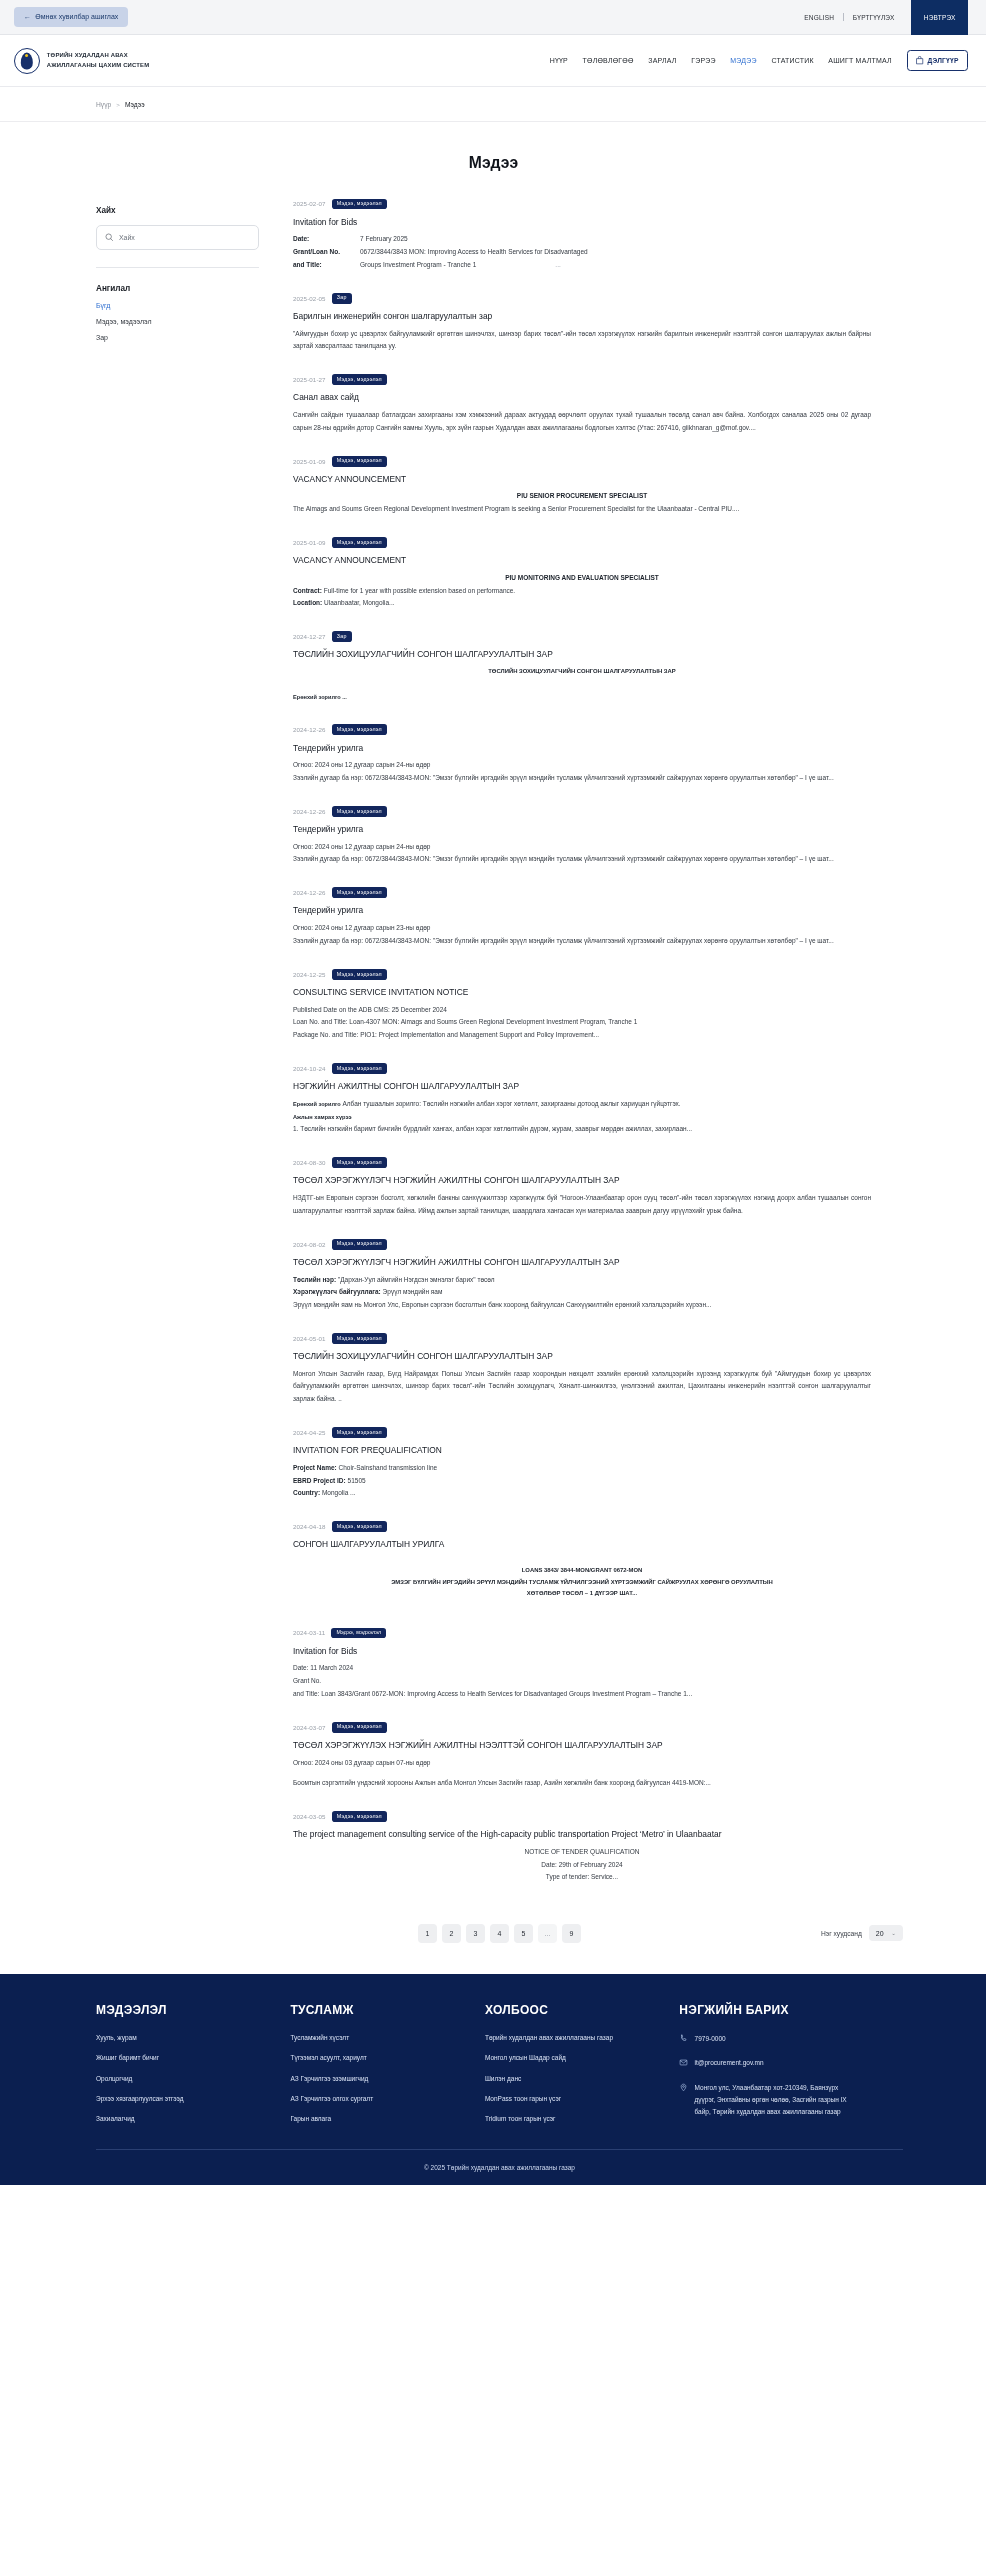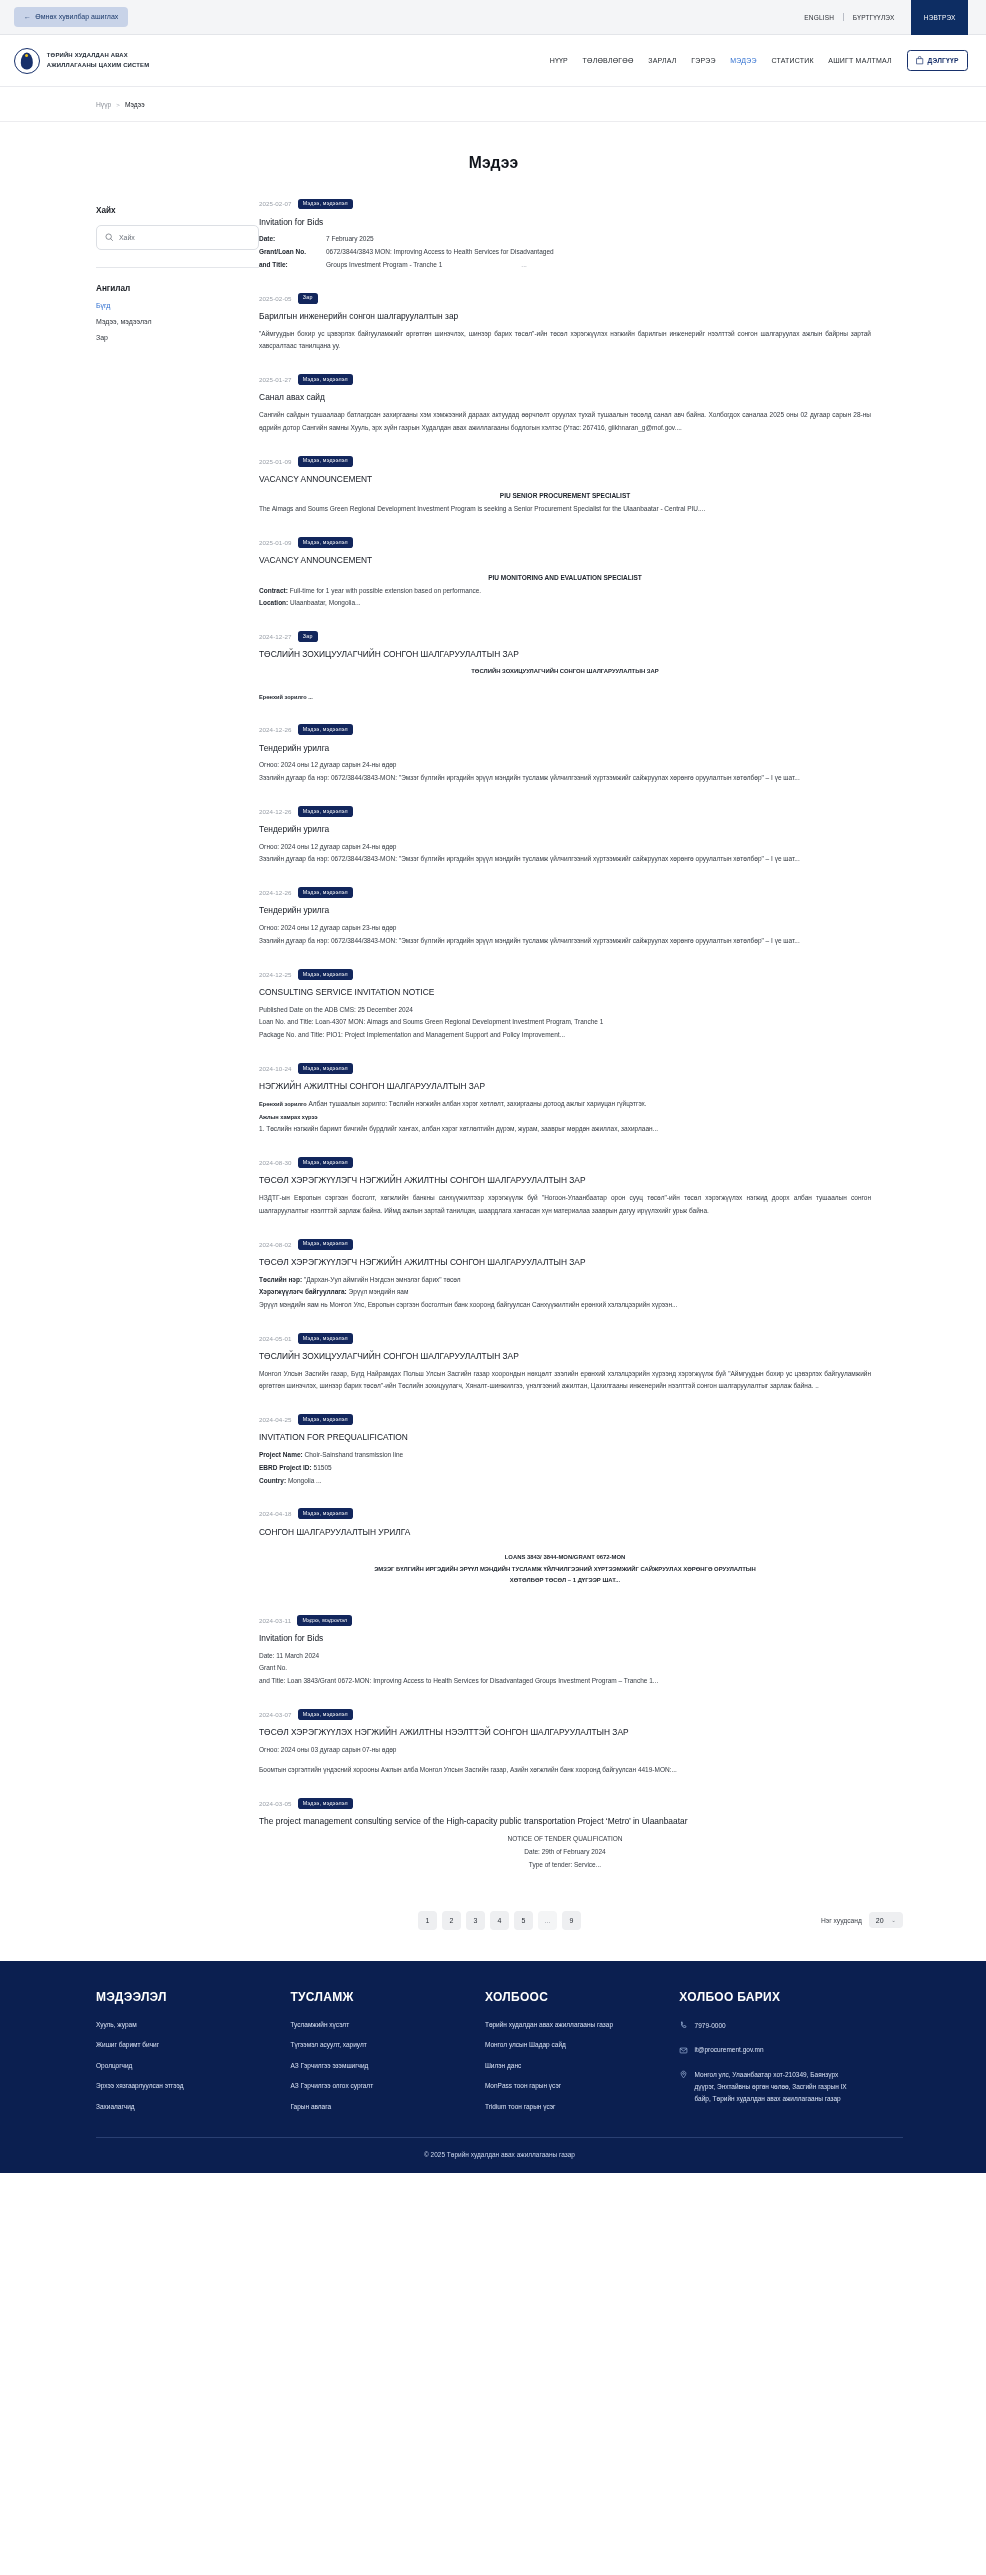--- a/index.html
+++ b/index.html
@@ -178,20 +178,21 @@
     color: #10141b;
     padding: 31.5px 0 27px;
     letter-spacing: 0.1px;
   }
 
   
   .layout {
     display: flex;
     align-items: flex-start;
     padding: 0 116px 0 96px;
+    gap: 34px;
     position: relative;
   }
   .sidebar { width: 163px; flex: none; padding-top: 7.9px; }
   .side-head {
     font-size: 8.2px;
     font-weight: 600;
     color: #181c23;
     margin-bottom: 9.6px;
   }
   .search-box {
@@ -752,21 +753,21 @@
     <div class="foot-col">
       <div class="foot-head">ХОЛБООС</div>
       <div class="foot-link">Төрийн худалдан авах ажиллагааны газар</div>
       <div class="foot-link">Монгол улсын Шадар сайд</div>
       <div class="foot-link">Шилэн данс</div>
       <div class="foot-link">MonPass тоон гарын үсэг</div>
       <div class="foot-link">Tridium тоон гарын үсэг</div>
     </div>
 
     <div class="foot-col">
-      <div class="foot-head">ХОЛБОО БАРИХ</div>
+      <div class="foot-head">НЭГЖИЙН БАРИХ</div>
       <div class="foot-contact">
         <svg width="9" height="9" viewBox="0 0 20 20" fill="none">
           <path d="M5.2 2.5 7 2.9l1 3-1.6 1.3c.8 1.9 2.4 3.5 4.3 4.3L12 10l3 1 .4 1.8c.1.8-.5 1.5-1.3 1.6C8.6 15 5 11.4 5.6 3.8c.1-.8.8-1.4 1.6-1.3z" stroke="#bcd2f5" stroke-width="1.3" stroke-linejoin="round"></path>
         </svg>
         <span>7979-0000</span>
       </div>
       <div class="foot-contact">
         <svg width="9" height="9" viewBox="0 0 20 20" fill="none">
           <rect x="2.4" y="4.6" width="15.2" height="10.8" rx="1.6" stroke="#bcd2f5" stroke-width="1.3"></rect>
           <path d="M3 6l7 5 7-5" stroke="#bcd2f5" stroke-width="1.3" stroke-linecap="round"></path>

